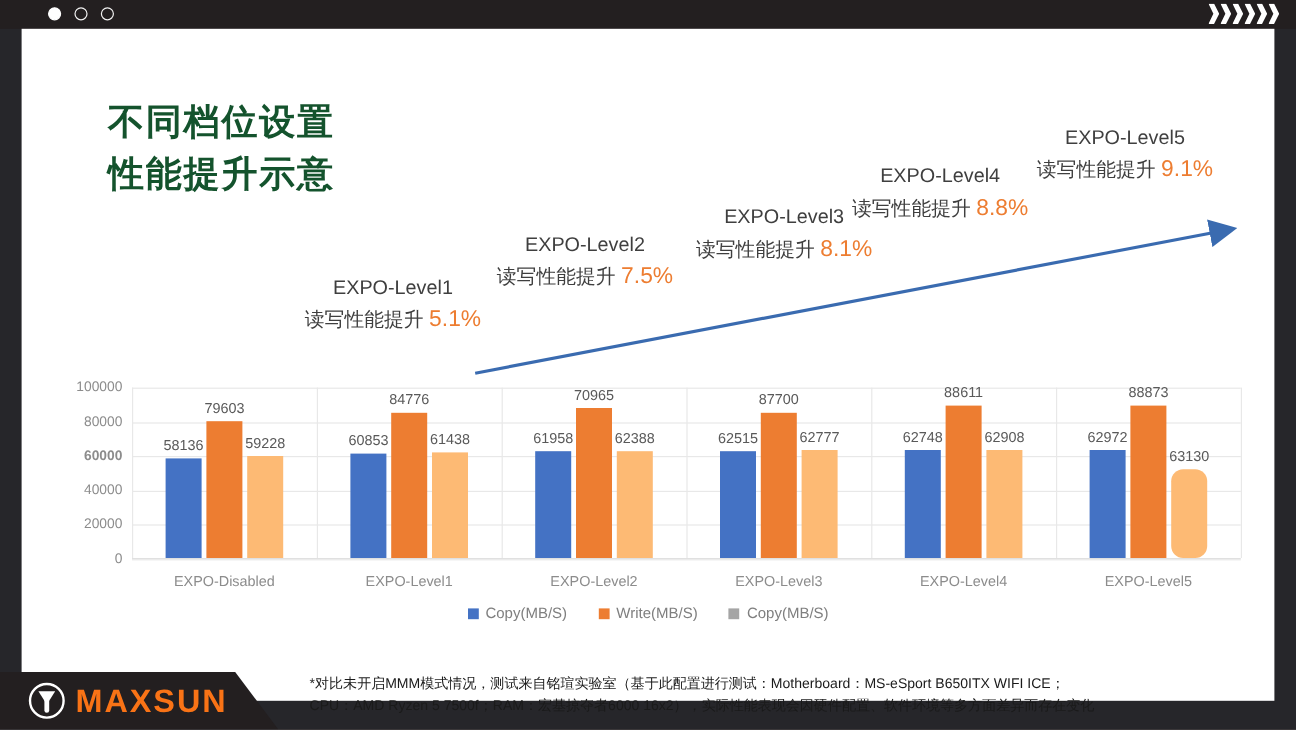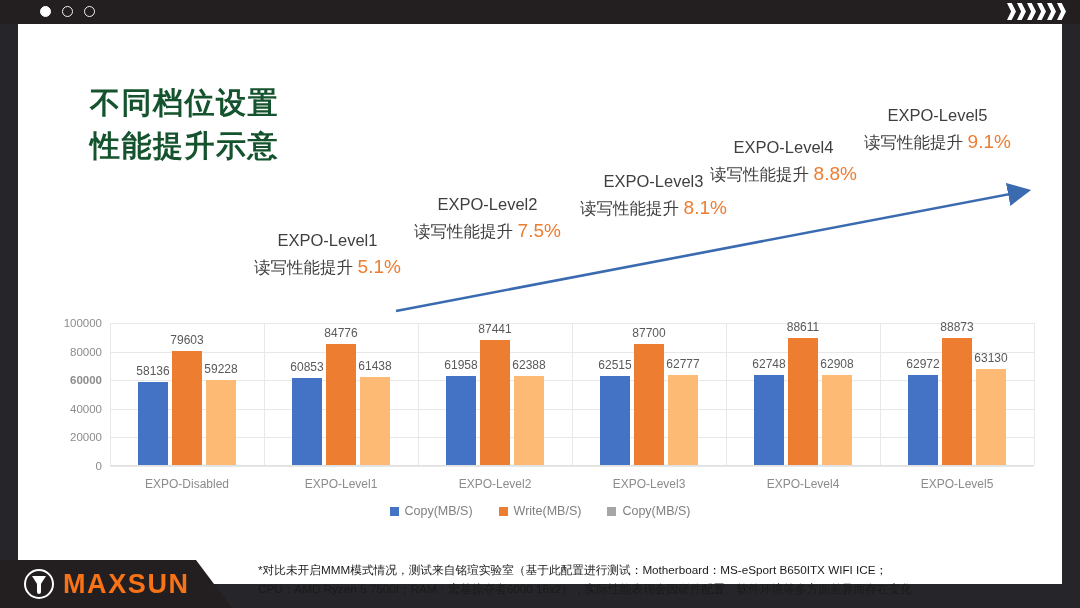--- a/index.html
+++ b/index.html
@@ -219,21 +219,21 @@
               </div>
               <div class="bar copy" style="height: 87.8563px;">
                 <span class="val">61438</span>
               </div>
             </div>
             <div class="group">
               <div class="bar read" style="height: 88.5999px;">
                 <span class="val">61958</span>
               </div>
               <div class="bar write" style="height: 125.041px;">
-                <span class="val">87441</span>
+                <span class="val">70965</span>
               </div>
               <div class="bar copy" style="height: 89.2148px;">
                 <span class="val">62388</span>
               </div>
             </div>
             <div class="group">
               <div class="bar read" style="height: 89.3965px;">
                 <span class="val">62515</span>
               </div>
               <div class="bar write" style="height: 121px;">
@@ -254,21 +254,21 @@
                 <span class="val">62908</span>
               </div>
             </div>
             <div class="group">
               <div class="bar read" style="height: 90.05px;">
                 <span class="val">62972</span>
               </div>
               <div class="bar write" style="height: 127.088px;">
                 <span class="val">88873</span>
               </div>
-              <div class="bar copy" style="height: 96px;">
+              <div class="bar copy" style="height: 74px; border-radius: 10px;">
                 <span class="val">63130</span>
               </div>
             </div>
           </div>
       </div>
       <div class="xlabels" id="xl">
           <div class="xlabel">EXPO-Disabled</div>
           <div class="xlabel">EXPO-Level1</div>
           <div class="xlabel">EXPO-Level2</div>
           <div class="xlabel">EXPO-Level3</div>

